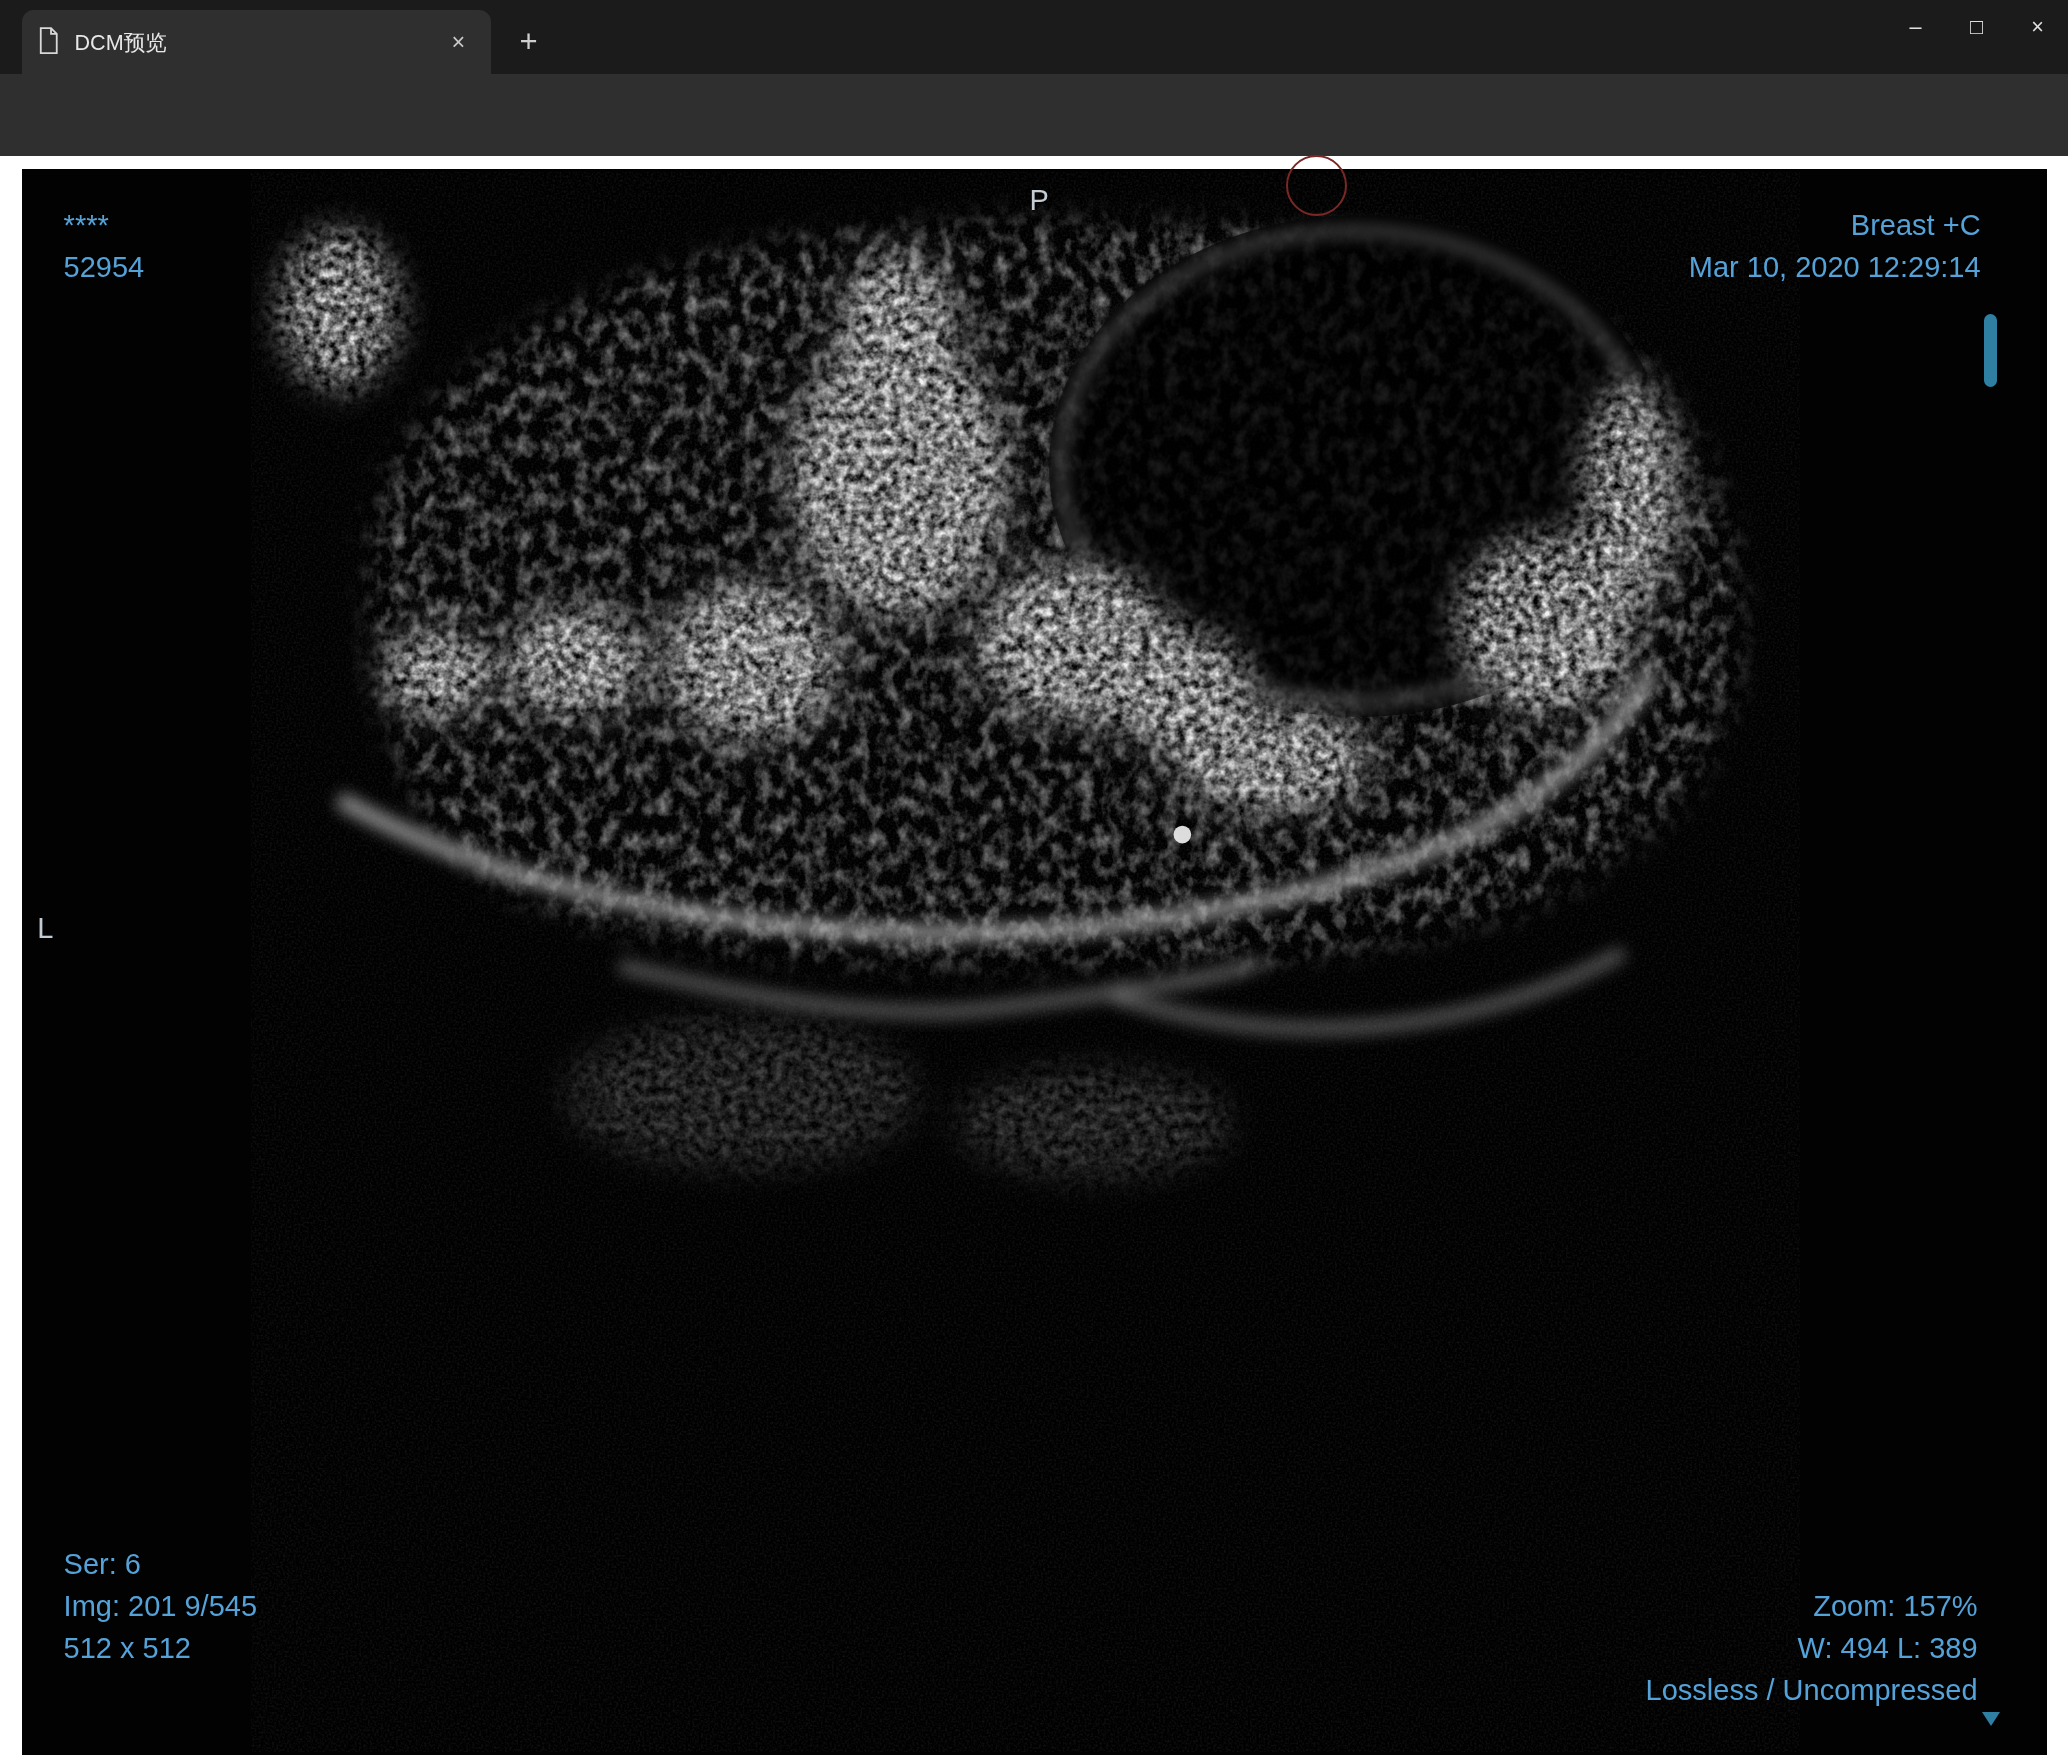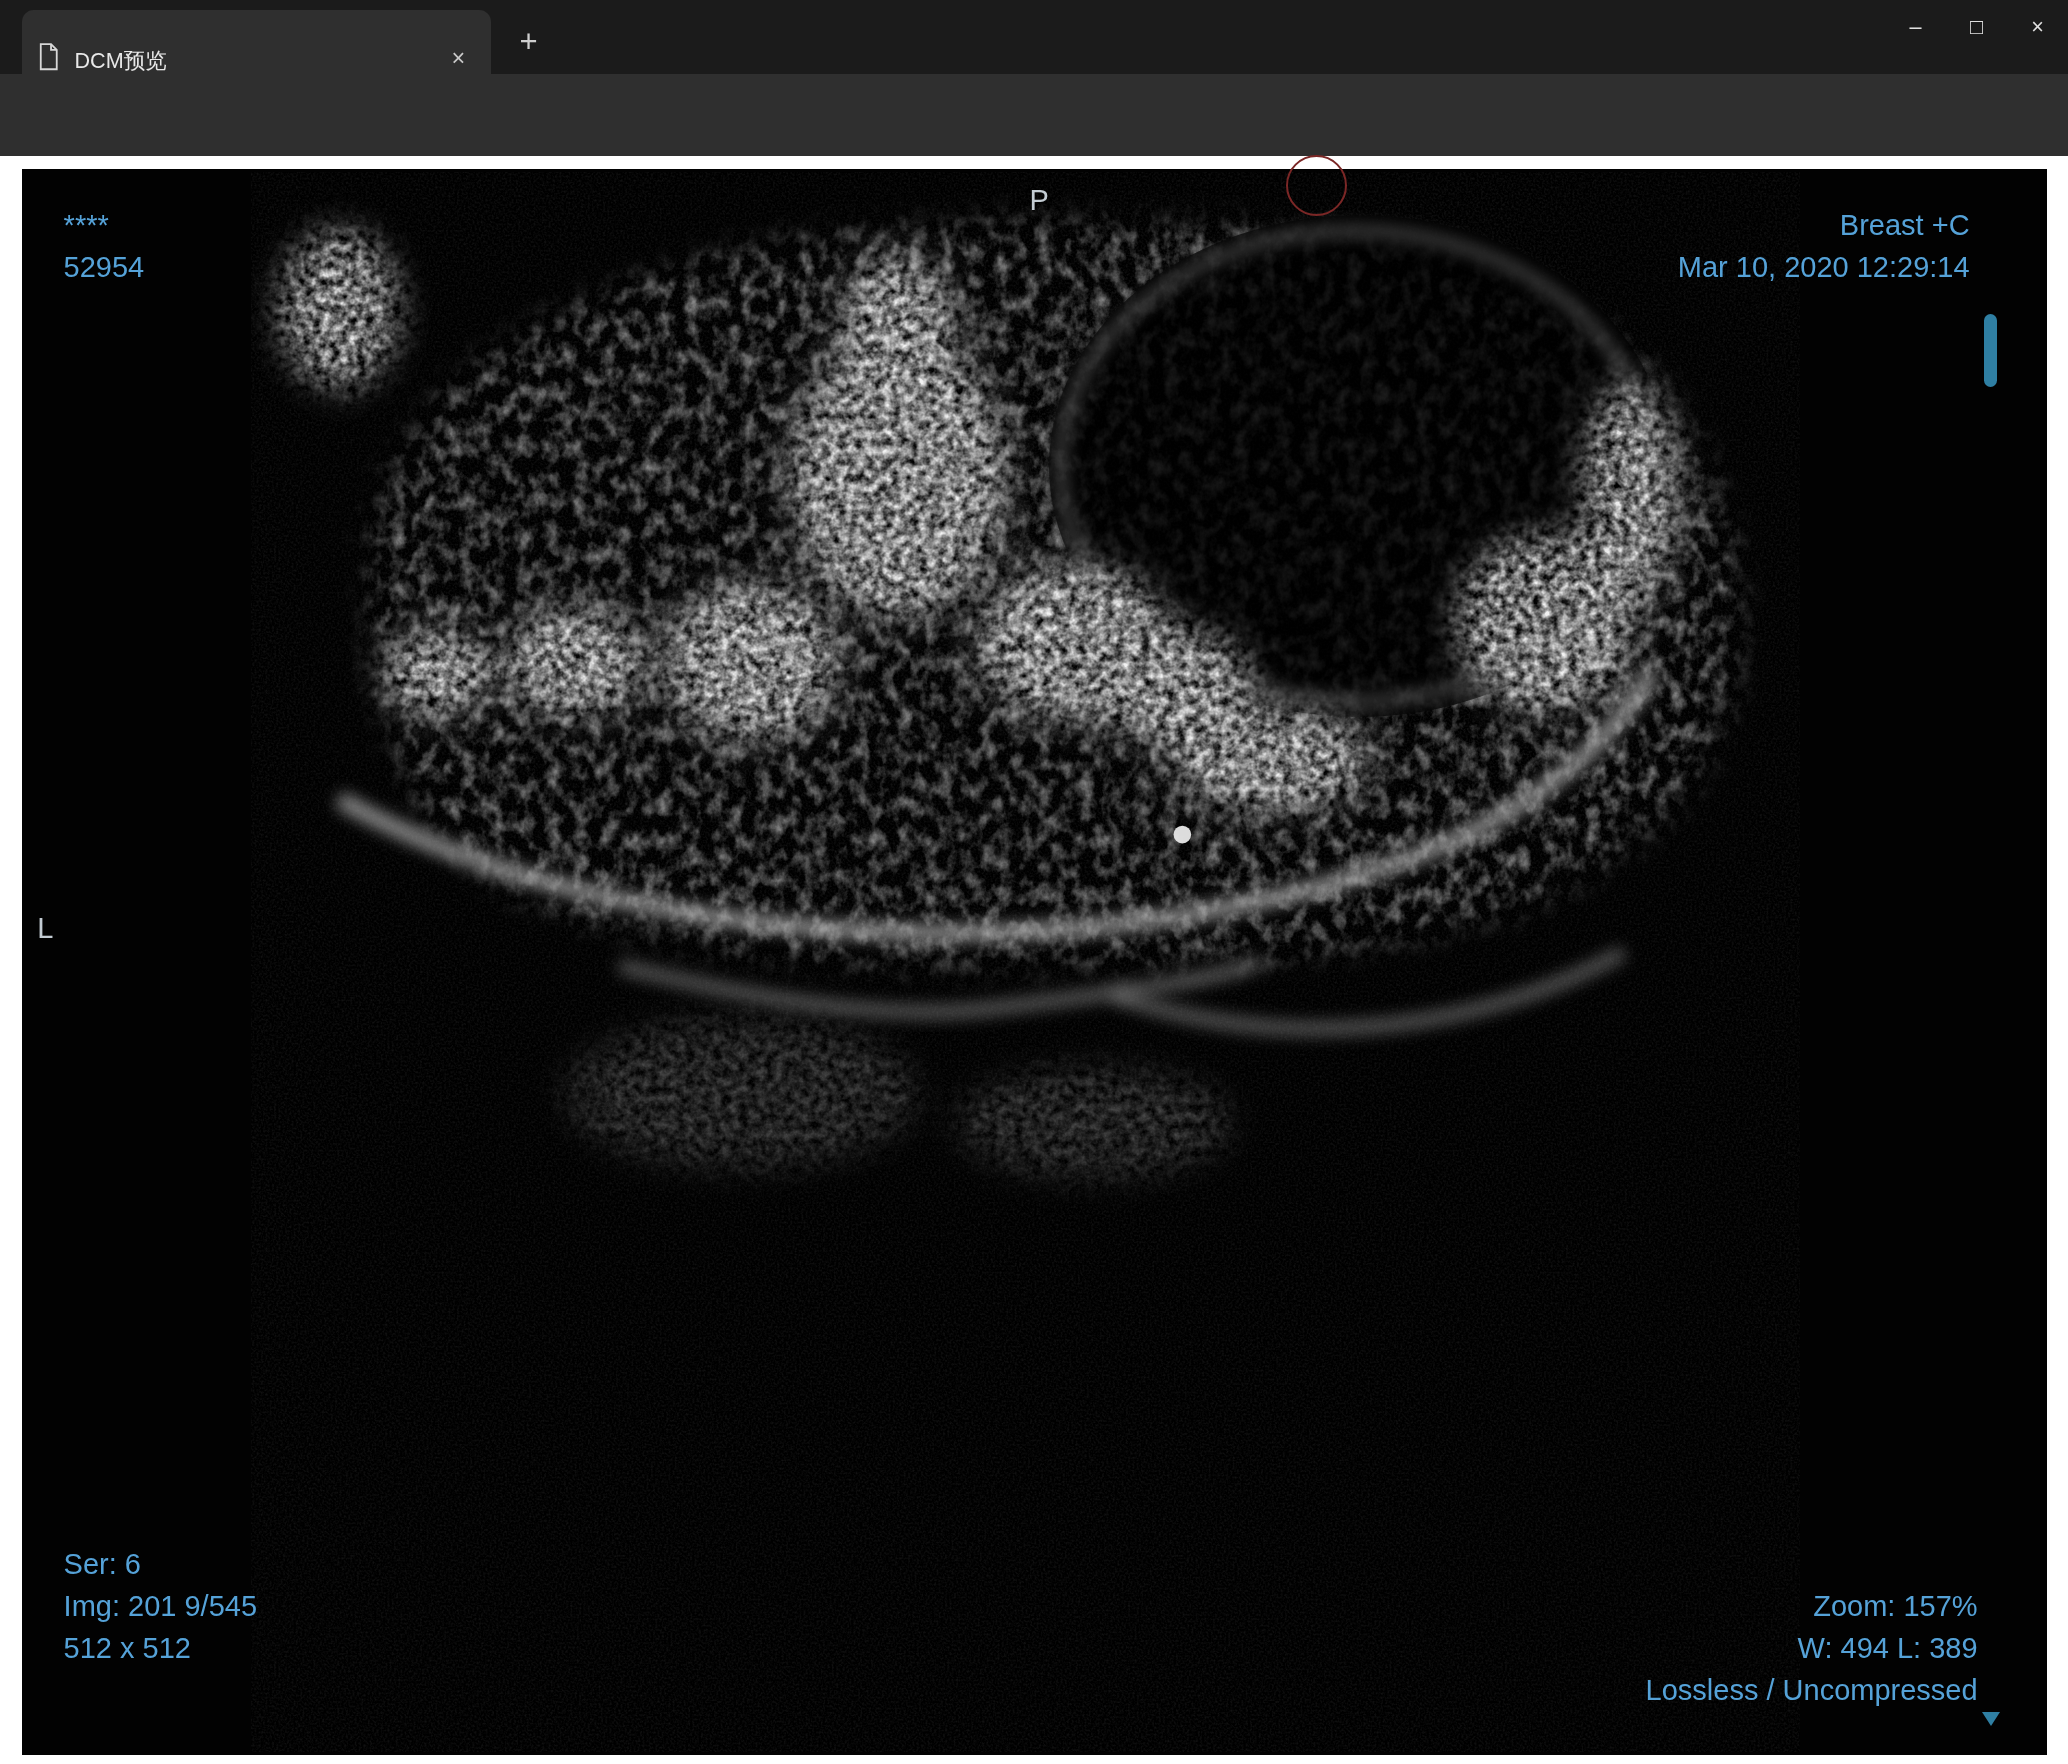--- a/index.html
+++ b/index.html
@@ -3,21 +3,21 @@
 <meta charset="utf-8">
 <style>
   * { margin:0; padding:0; box-sizing:border-box; }
   html,body { width:2068px; height:1764px; overflow:hidden; background:#fff;
               font-family:"Liberation Sans","DejaVu Sans",sans-serif; }
   .win { position:relative; width:2068px; height:1764px; background:#fff; overflow:hidden; }
 
   
   .tabstrip { position:absolute; left:0; top:0; width:2068px; height:74px; background:#1b1b1b; }
   .tab { position:absolute; left:21.6px; top:9.8px; width:469px; height:65px; background:#2f2f2f;
-         border-radius:11.8px 11.8px 0 0; display:flex; align-items:flex-end; padding:0 15.7px; gap:13.7px; }
+         border-radius:11.8px 11.8px 0 0; display:flex; align-items:center; padding:0 15.7px; gap:13.7px; }
   .tab-title { color:#e8e8e8; font-size:21.6px; flex:1; white-space:nowrap; overflow:hidden; }
   .tab-close { color:#c9c9c9; font-size:23.5px; width:33px; height:33px; display:flex;
                align-items:center; justify-content:center; border-radius:5.9px; }
   .newtab { position:absolute; left:508px; top:21.6px; width:41px; height:41px; color:#cfcfcf;
             font-size:31px; display:flex; align-items:center; justify-content:center; border-radius:7.8px; }
   .wincontrols { position:absolute; right:0; top:0; display:flex; }
   .wc { width:61px; height:53px; display:flex; align-items:center; justify-content:center;
         color:#e0e0e0; font-size:21.6px; }
 
   
@@ -190,21 +190,21 @@
 
           <circle cx="475" cy="338" r="4.5" fill="#e8e8e8" opacity="0.95"></circle>
         </svg>
       </div>
 
       <div class="ov" style="left:42px; top:35px;">
         <div>****</div>
         <div>52954</div>
       </div>
 
-      <div class="ov right" style="right:77px; top:35px;">
+      <div class="ov right" style="right:66px; top:35px;">
         <div>Breast +C</div>
         <div>Mar 10, 2020 12:29:14</div>
       </div>
 
       <div class="marker" style="left:1008px; top:15.7px;">P</div>
       <div class="marker" style="left:15.7px; top:743px;">L</div>
 
       <div class="ov" style="left:42px; top:1374px;">
         <div>Ser: 6</div>
         <div>Img: 201 9/545</div>

